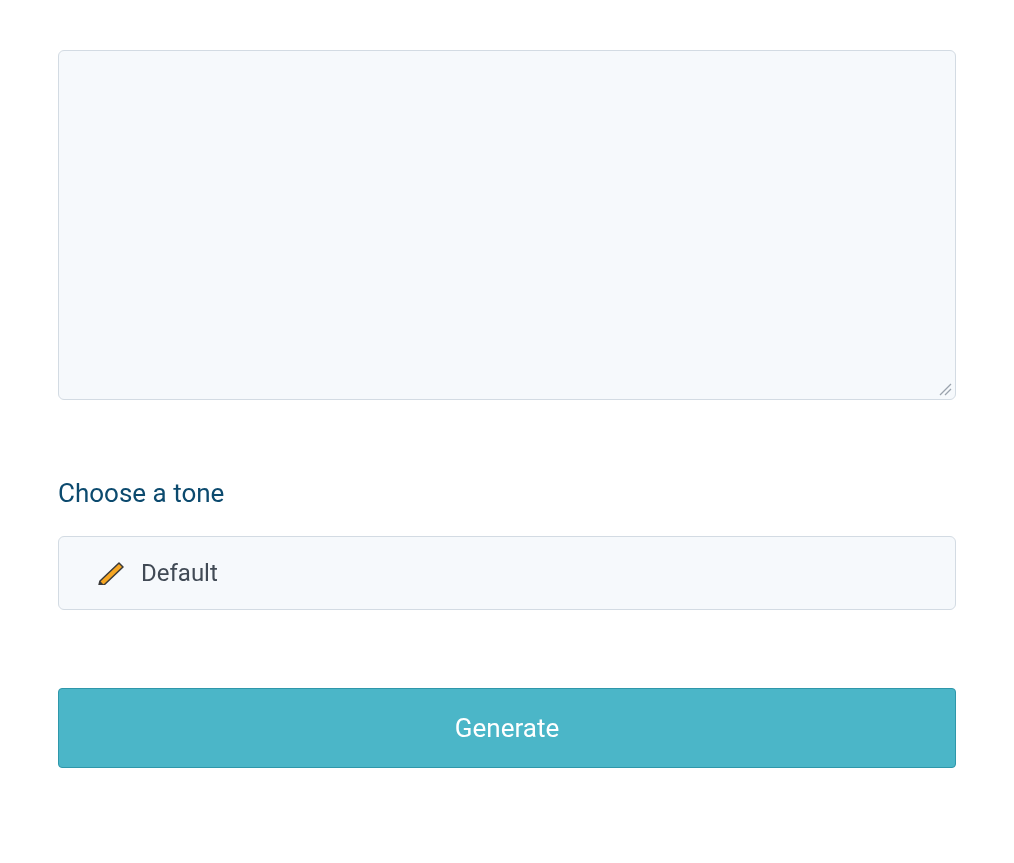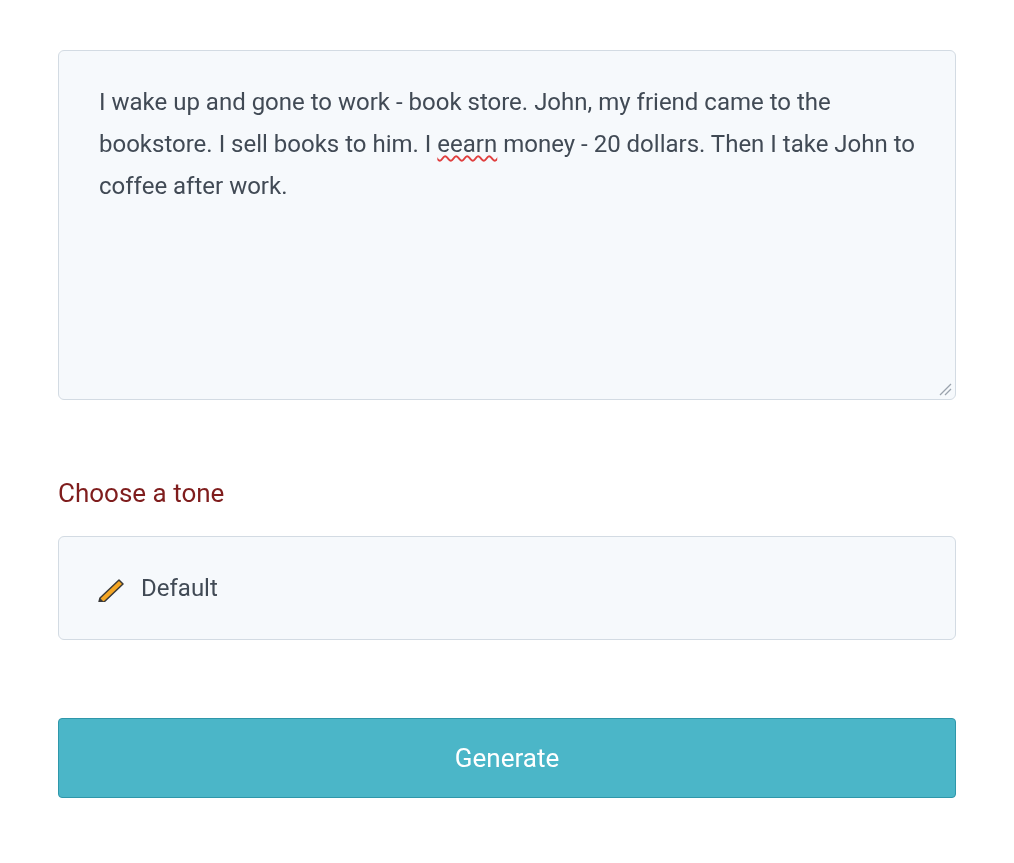--- a/index.html
+++ b/index.html
@@ -33,33 +33,33 @@
     .resize-handle {
       position: absolute;
       right: 3px;
       bottom: 3px;
       width: 14px;
       height: 14px;
     }
     .resize-handle svg { display:block; }
     .section-label {
       font-size: 26px;
-      color: #7f1d1d;
+      color: #0c4a6e;
       margin-top: 78px;
       margin-bottom: 28px;
       font-weight: 400;
     }
     .tone-select {
       width: 100%;
       background: #f6f9fc;
       border: 1px solid #d3dbe3;
       border-radius: 6px;
-      padding: 37px 38px;
+      padding: 22px 38px;
       display: flex;
-      align-items: flex-end;
+      align-items: flex-start;
       gap: 14px;
       cursor: pointer;
     }
     .tone-select .icon { width: 30px; height: 26px; display:flex; align-items:center; }
     .tone-select .label {
       font-size: 24px;
       color: #414a55;
     }
     .generate-btn {
       margin-top: 78px;
@@ -74,23 +74,20 @@
       cursor: pointer;
       font-family: inherit;
     }
   </style>
 </head>
 <body>
 
 
 
 <div class="textarea-wrap">
-  <div class="textarea-content">
-    <span>I wake up and gone to work - book store. John, my friend came to the bookstore. I sell books to him. I </span><span class="spellerror">eearn</span><span> money - 20 dollars. Then I take John to coffee after work.</span>
-  </div>
   <div class="resize-handle">
     <svg width="14" height="14" viewBox="0 0 14 14">
       <line x1="2" y1="13" x2="13" y2="2" stroke="#9aa3ad" stroke-width="1.3"></line>
       <line x1="7" y1="13" x2="13" y2="7" stroke="#9aa3ad" stroke-width="1.3"></line>
     </svg>
   </div>
 </div>
 
 <div class="section-label">Choose a tone</div>
 

